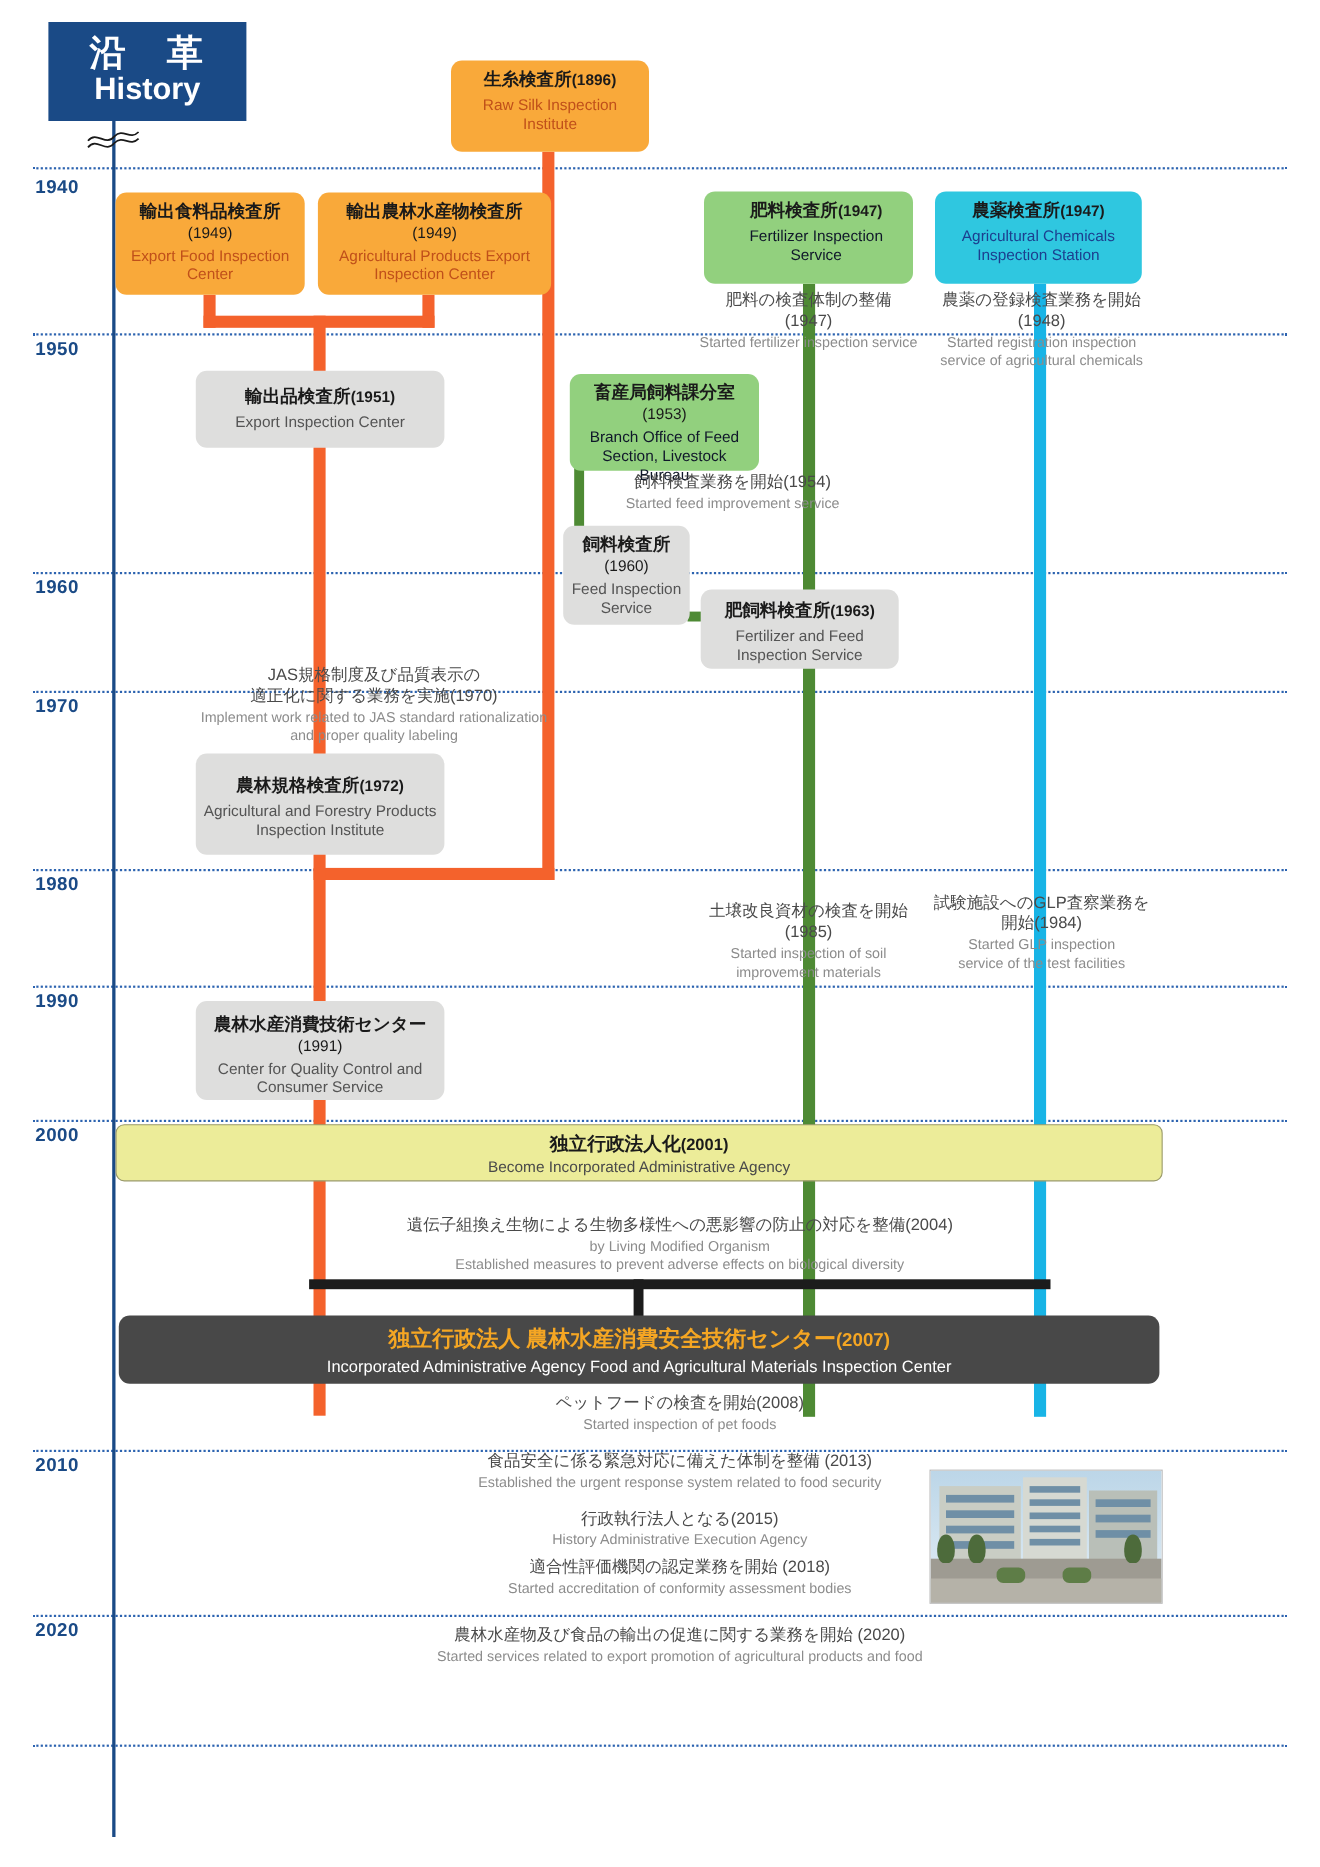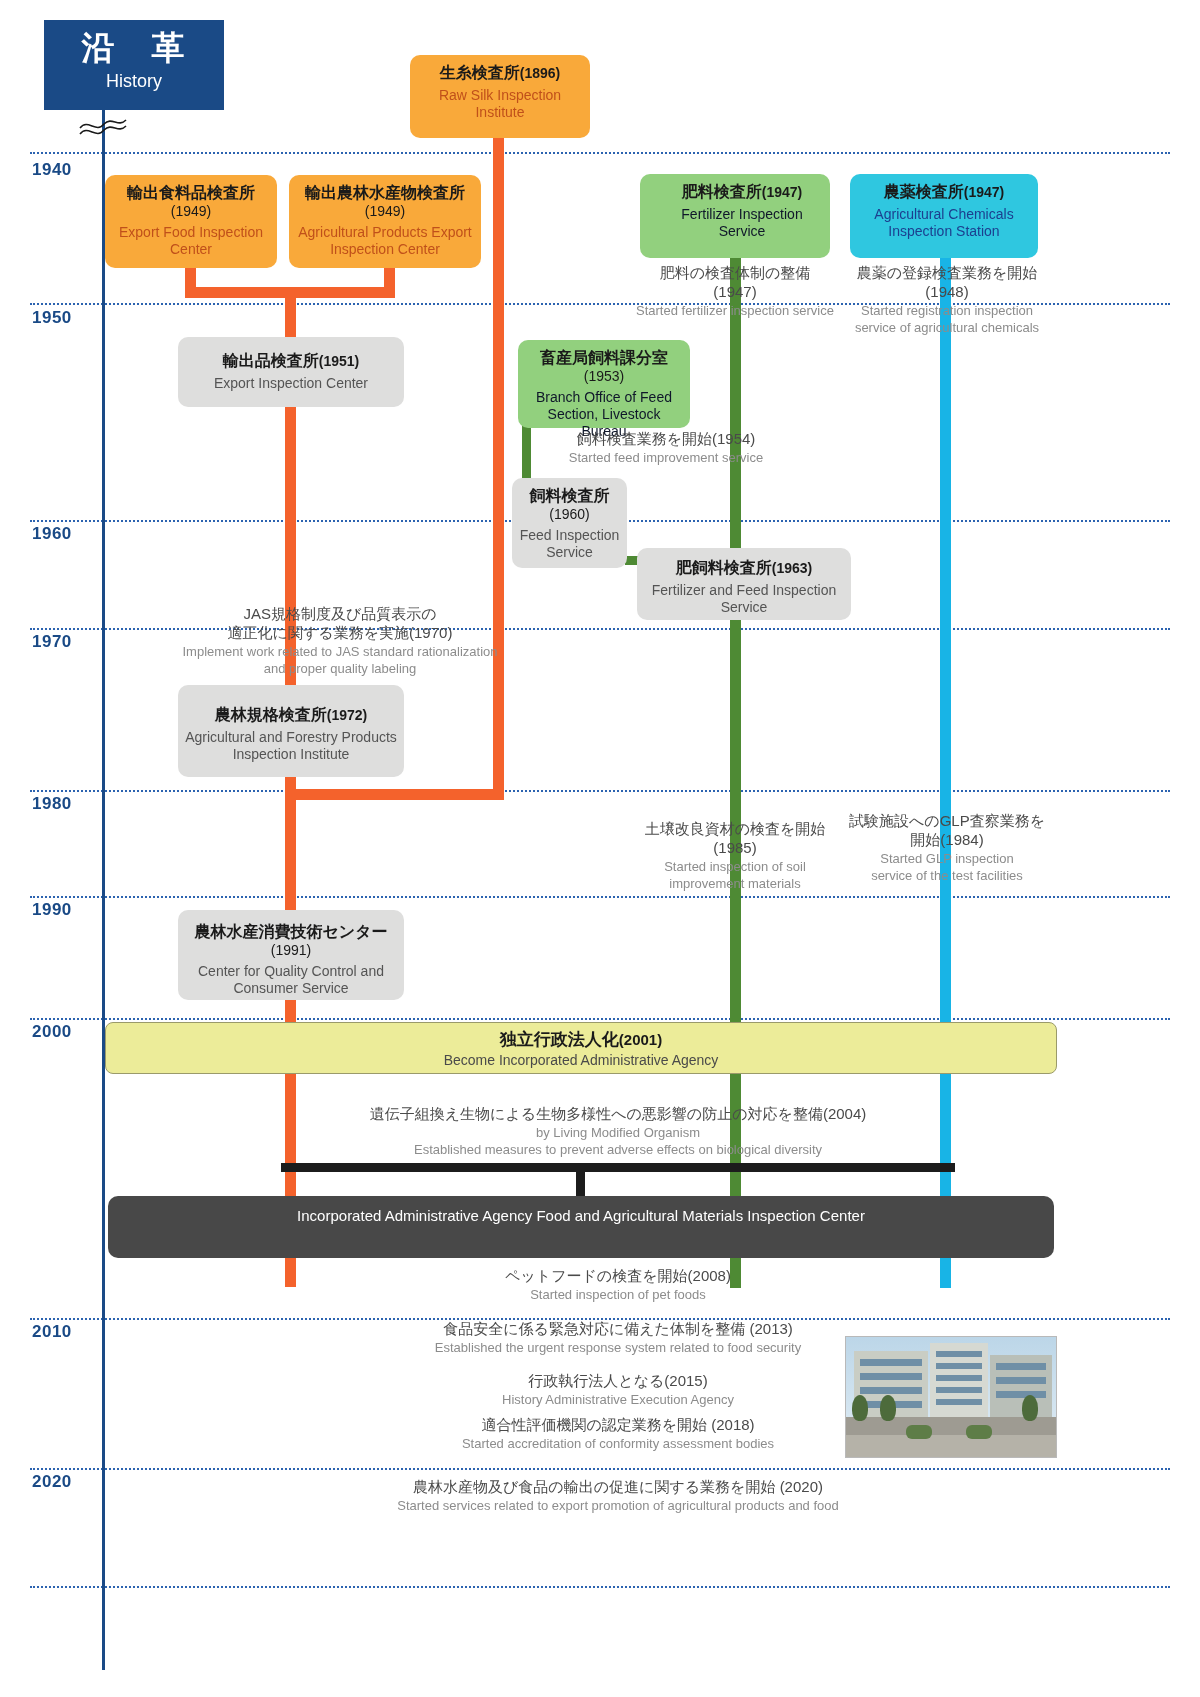--- a/index.html
+++ b/index.html
@@ -27,22 +27,22 @@
     padding-top: 8px;
   }
   .history-badge .jp {
     font-size: 33px;
     font-weight: bold;
     letter-spacing: 14px;
     line-height: 40px;
     padding-left: 12px;
   }
   .history-badge .en {
-    font-size: 18px;
-    font-weight: normal;
+    font-size: 28px;
+    font-weight: bold;
     line-height: 26px;
     text-align: center;
   }
 
   
   .axis-line {
     position: absolute;
     left: 102px;
     top: 110px;
     width: 3px;
@@ -236,21 +236,21 @@
     <span class="title-jp"><span>生糸検査所</span><span class="yr">(1896)</span></span>
     <span class="title-en">Raw Silk Inspection Institute</span>
   </div>
 
   <div class="node orange" style="left:105px; top:175px; width:172px; height:93px;">
     <span class="title-jp">輸出食料品検査所</span>
     <span class="year-line">(1949)</span>
     <span class="title-en">Export Food Inspection Center</span>
   </div>
 
-  <div class="node orange" style="left:289px; top:175px; width:192px; height:93px;">
+  <div class="node orange" style="left:289px; top:175px; width:212px; height:93px;">
     <span class="title-jp">輸出農林水産物検査所</span>
     <span class="year-line">(1949)</span>
     <span class="title-en">Agricultural Products Export Inspection Center</span>
   </div>
 
   <div class="node green" style="left:640px; top:174px; width:190px; height:84px;padding-left:20px;">
     <span class="title-jp"><span>肥料検査所</span><span class="yr">(1947)</span></span>
     <span class="title-en">Fertilizer Inspection Service</span>
   </div>
 
@@ -269,21 +269,21 @@
     <span class="year-line">(1953)</span>
     <span class="title-en">Branch Office of Feed Section, Livestock Bureau</span>
   </div>
 
   <div class="node gray" style="left:512px; top:478px; width:115px; height:90px;">
     <span class="title-jp">飼料検査所</span>
     <span class="year-line">(1960)</span>
     <span class="title-en">Feed Inspection Service</span>
   </div>
 
-  <div class="node gray" style="left:637px; top:536px; width:214px; height:72px; padding-top:10px;margin-top:12px;">
+  <div class="node gray" style="left:637px; top:536px; width:180px; height:72px; padding-top:10px;">
     <span class="title-jp"><span>肥飼料検査所</span><span class="yr">(1963)</span></span>
     <span class="title-en">Fertilizer and Feed Inspection Service</span>
   </div>
 
   <div class="node gray" style="left:178px; top:685px; width:226px; height:92px; padding-top:20px;">
     <span class="title-jp"><span>農林規格検査所</span><span class="yr">(1972)</span></span>
     <span class="title-en">Agricultural and Forestry Products Inspection Institute</span>
   </div>
 
   <div class="node gray" style="left:178px; top:910px; width:226px; height:90px; padding-top:12px;">
@@ -336,20 +336,21 @@
     <span class="en">Become Incorporated Administrative Agency</span>
   </div>
 
   <div class="anno" style="left:286px; top:1105px; width:664px;">
     <span class="jp">遺伝子組換え生物による生物多様性への悪影響の防止の対応を整備(2004)</span>
     <span class="en">by Living Modified Organism</span>
     <span class="en">Established measures to prevent adverse effects on biological diversity</span>
   </div>
 
   <div class="famic">
+    <span class="jp"><span>独立行政法人 農林水産消費安全技術センター</span><span class="yr">(2007)</span></span>
     <span class="en">Incorporated Administrative Agency Food and Agricultural Materials  Inspection Center</span>
   </div>
 
   <div class="anno" style="left:286px; top:1267px; width:664px;">
     <span class="jp">ペットフードの検査を開始(2008)</span>
     <span class="en">Started inspection of pet foods</span>
   </div>
 
   <div class="anno" style="left:286px; top:1320px; width:664px;">
     <span class="jp">食品安全に係る緊急対応に備えた体制を整備 (2013)</span>

